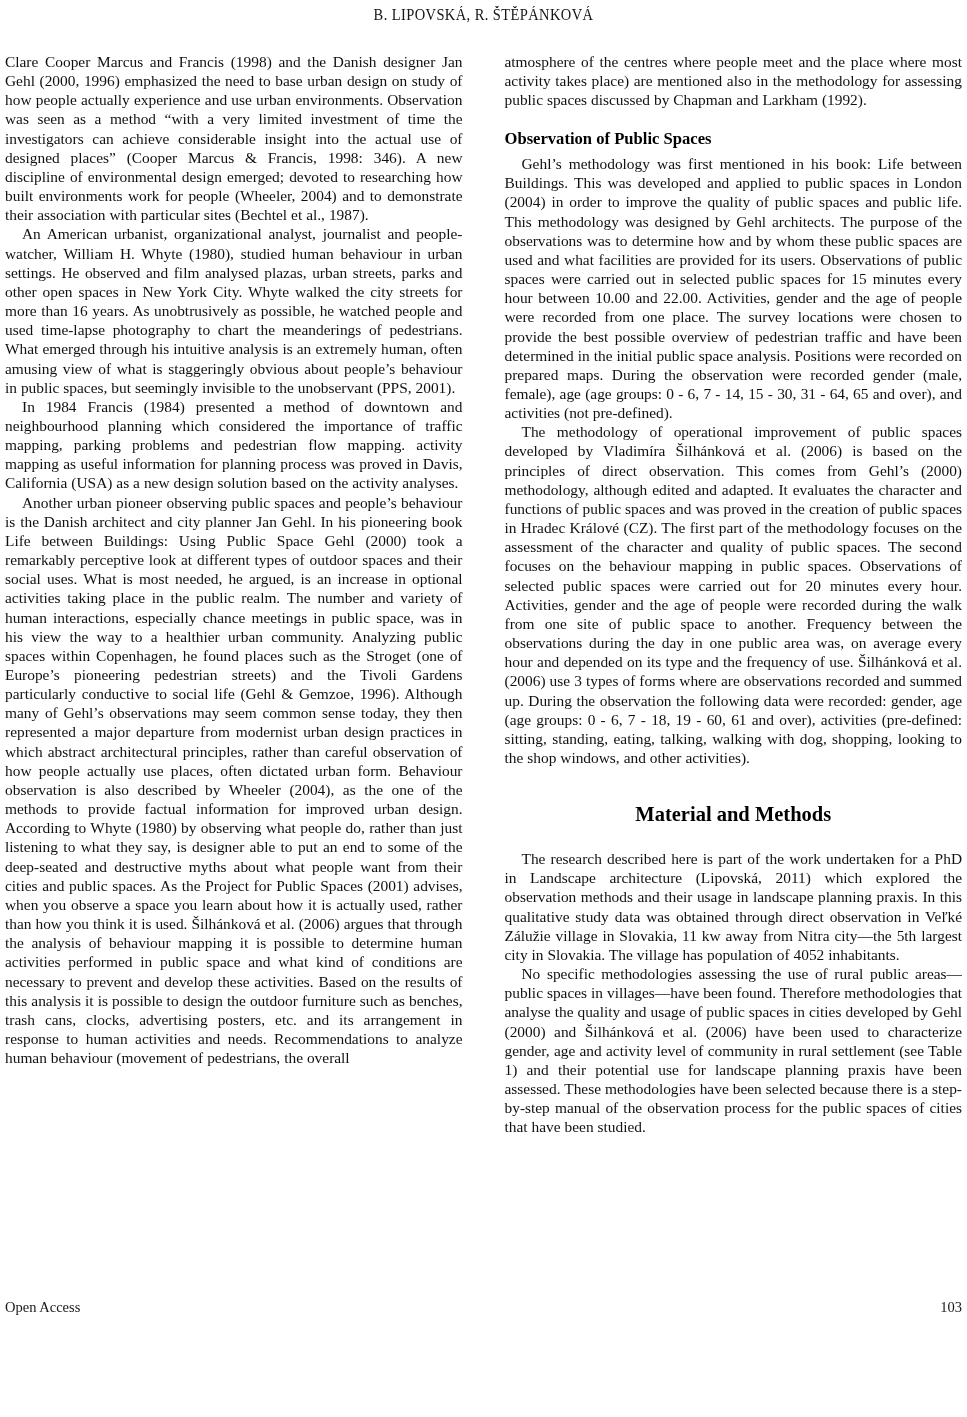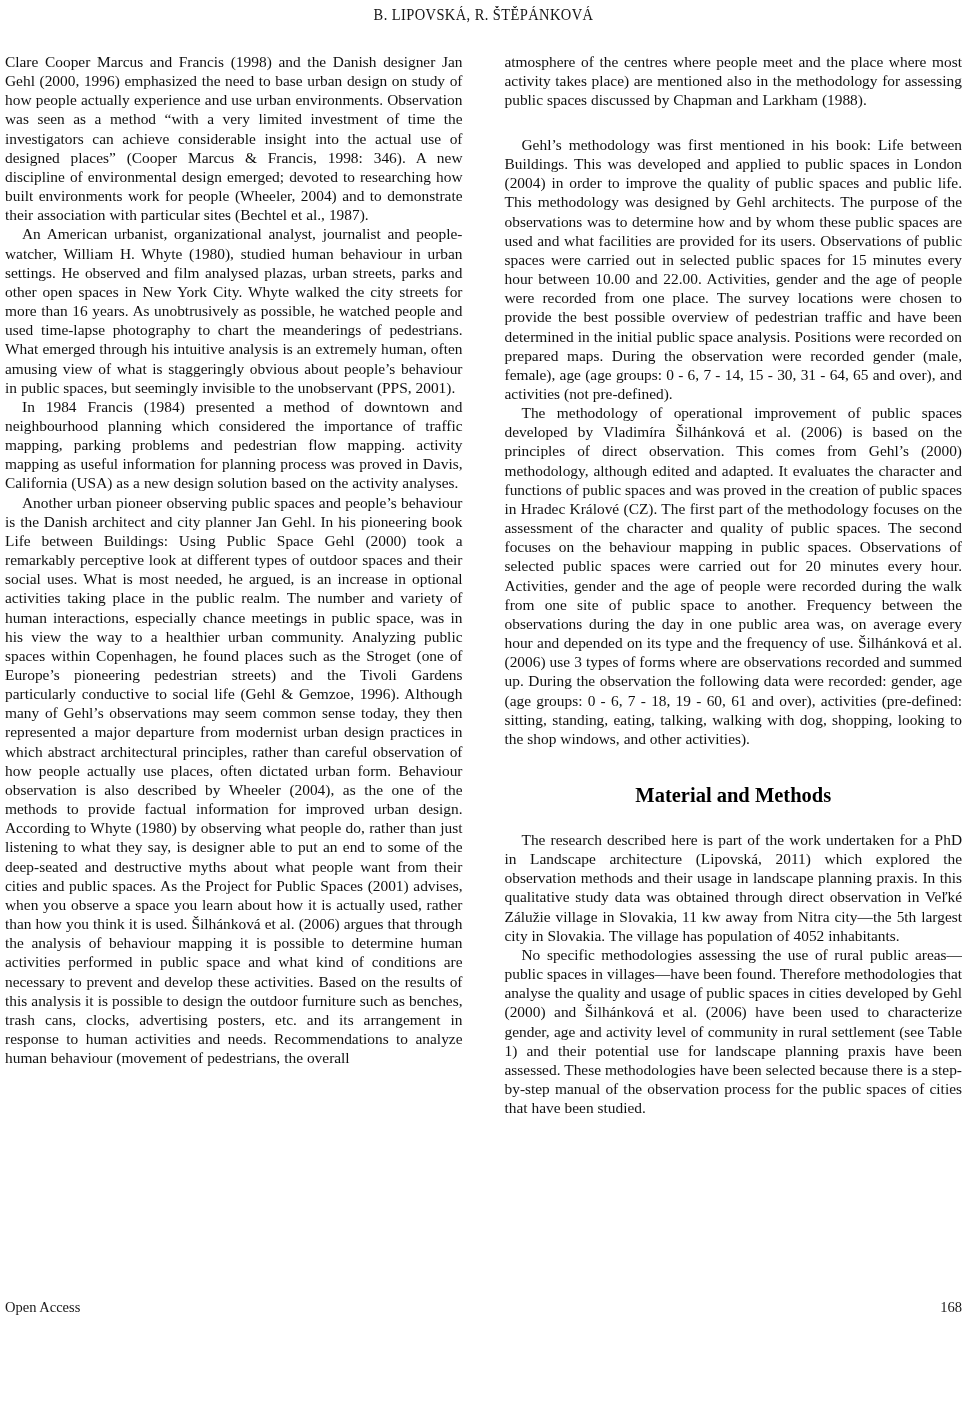--- a/index.html
+++ b/index.html
@@ -132,37 +132,38 @@
   <div class="columns">
 
     <div class="col">
       <p class="body-par no-indent">Clare Cooper Marcus and Francis (1998) and the Danish designer Jan Gehl (2000, 1996) emphasized the need to base urban design on study of how people actually experience and use urban environments. Observation was seen as a method “with a very limited investment of time the investigators can achieve considerable insight into the actual use of designed places” (Cooper Marcus &amp; Francis, 1998: 346). A new discipline of environmental design emerged; devoted to researching how built environments work for people (Wheeler, 2004) and to demonstrate their association with particular sites (Bechtel et al., 1987).</p>
       <p class="body-par">An American urbanist, organizational analyst, journalist and people-watcher, William H. Whyte (1980), studied human behaviour in urban settings. He observed and film analysed plazas, urban streets, parks and other open spaces in New York City. Whyte walked the city streets for more than 16 years. As unobtrusively as possible, he watched people and used time-lapse photography to chart the meanderings of pedestrians. What emerged through his intuitive analysis is an extremely human, often amusing view of what is staggeringly obvious about people’s behaviour in public spaces, but seemingly invisible to the unobservant (PPS, 2001).</p>
       <p class="body-par">In 1984 Francis (1984) presented a method of downtown and neighbourhood planning which considered the importance of traffic mapping, parking problems and pedestrian flow mapping. activity mapping as useful information for planning process was proved in Davis, California (USA) as a new design solution based on the activity analyses.</p>
       <p class="body-par">Another urban pioneer observing public spaces and people’s behaviour is the Danish architect and city planner Jan Gehl. In his pioneering book Life between Buildings: Using Public Space Gehl (2000) took a remarkably perceptive look at different types of outdoor spaces and their social uses. What is most needed, he argued, is an increase in optional activities taking place in the public realm. The number and variety of human interactions, especially chance meetings in public space, was in his view the way to a healthier urban community. Analyzing public spaces within Copenhagen, he found places such as the Stroget (one of Europe’s pioneering pedestrian streets) and the Tivoli Gardens particularly conductive to social life (Gehl &amp; Gemzoe, 1996). Although many of Gehl’s observations may seem common sense today, they then represented a major departure from modernist urban design practices in which abstract architectural principles, rather than careful observation of how people actually use places, often dictated urban form. Behaviour observation is also described by Wheeler (2004), as the one of the methods to provide factual information for improved urban design. According to Whyte (1980) by observing what people do, rather than just listening to what they say, is designer able to put an end to some of the deep-seated and destructive myths about what people want from their cities and public spaces. As the Project for Public Spaces (2001) advises, when you observe a space you learn about how it is actually used, rather than how you think it is used. Šilhánková et al. (2006) argues that through the analysis of behaviour mapping it is possible to determine human activities performed in public space and what kind of conditions are necessary to prevent and develop these activities. Based on the results of this analysis it is possible to design the outdoor furniture such as benches, trash cans, clocks, advertising posters, etc. and its arrangement in response to human activities and needs. Recommendations to analyze human behaviour (movement of pedestrians, the overall</p>
     </div>
 
     <div class="col">
-      <p class="body-par no-indent">atmosphere of the centres where people meet and the place where most activity takes place) are mentioned also in the methodology for assessing public spaces discussed by Chapman and Larkham (1988).</p>
+      <p class="body-par no-indent">atmosphere of the centres where people meet and the place where most activity takes place) are mentioned also in the methodology for assessing public spaces discussed by Chapman and Larkham (1992).</p>
 
       <div class="sp-before-sec"></div>
+      <h2 class="sec-head">Observation of Public Spaces</h2>
       <div class="sp-after-sec"></div>
 
       <p class="body-par">Gehl’s methodology was first mentioned in his book: Life between Buildings. This was developed and applied to public spaces in London (2004) in order to improve the quality of public spaces and public life. This methodology was designed by Gehl architects. The purpose of the observations was to determine how and by whom these public spaces are used and what facilities are provided for its users. Observations of public spaces were carried out in selected public spaces for 15 minutes every hour between 10.00 and 22.00. Activities, gender and the age of people were recorded from one place. The survey locations were chosen to provide the best possible overview of pedestrian traffic and have been determined in the initial public space analysis. Positions were recorded on prepared maps. During the observation were recorded gender (male, female), age (age groups: 0 - 6, 7 - 14, 15 - 30, 31 - 64, 65 and over), and activities (not pre-defined).</p>
       <p class="body-par">The methodology of operational improvement of public spaces developed by Vladimíra Šilhánková et al. (2006) is based on the principles of direct observation. This comes from Gehl’s (2000) methodology, although edited and adapted. It evaluates the character and functions of public spaces and was proved in the creation of public spaces in Hradec Králové (CZ). The first part of the methodology focuses on the assessment of the character and quality of public spaces. The second focuses on the behaviour mapping in public spaces. Observations of selected public spaces were carried out for 20 minutes every hour. Activities, gender and the age of people were recorded during the walk from one site of public space to another. Frequency between the observations during the day in one public area was, on average every hour and depended on its type and the frequency of use. Šilhánková et al. (2006) use 3 types of forms where are observations recorded and summed up. During the observation the following data were recorded: gender, age (age groups: 0 - 6, 7 - 18, 19 - 60, 61 and over), activities (pre-defined: sitting, standing, eating, talking, walking with dog, shopping, looking to the shop windows, and other activities).</p>
 
       <div class="sp-before-maj"></div>
       <h1 class="major-head">Material and Methods</h1>
       <div class="sp-after-maj"></div>
 
       <p class="body-par">The research described here is part of the work undertaken for a PhD in Landscape architecture (Lipovská, 2011) which explored the observation methods and their usage in landscape planning praxis. In this qualitative study data was obtained through direct observation in Veľké Zálužie village in Slovakia, 11 kw away from Nitra city—the 5th largest city in Slovakia. The village has population of 4052 inhabitants.</p>
 
       <p class="body-par"><span>No specific methodologies assessing the use of rural public areas—public spaces in villages—have been found. Therefore methodologies that analyse the quality and usage of public spaces in cities developed by Gehl (2000) and Šilhánková et al. (2006) have been used to characterize gender, age and activity level of community in rural settlement (see </span><span class="bold-inline">Table 1</span><span>) and their potential use for landscape planning praxis have been assessed. These methodologies have been selected because there is a step-by-step manual of the observation process for the public spaces of cities that have been studied.</span></p>
     </div>
 
   </div>
 
   <div class="footer">
     <span class="open-access">Open Access</span>
-    <span class="page-number">168</span>
+    <span class="page-number">103</span>
   </div>
 
 </div>
 
 </body></html>

